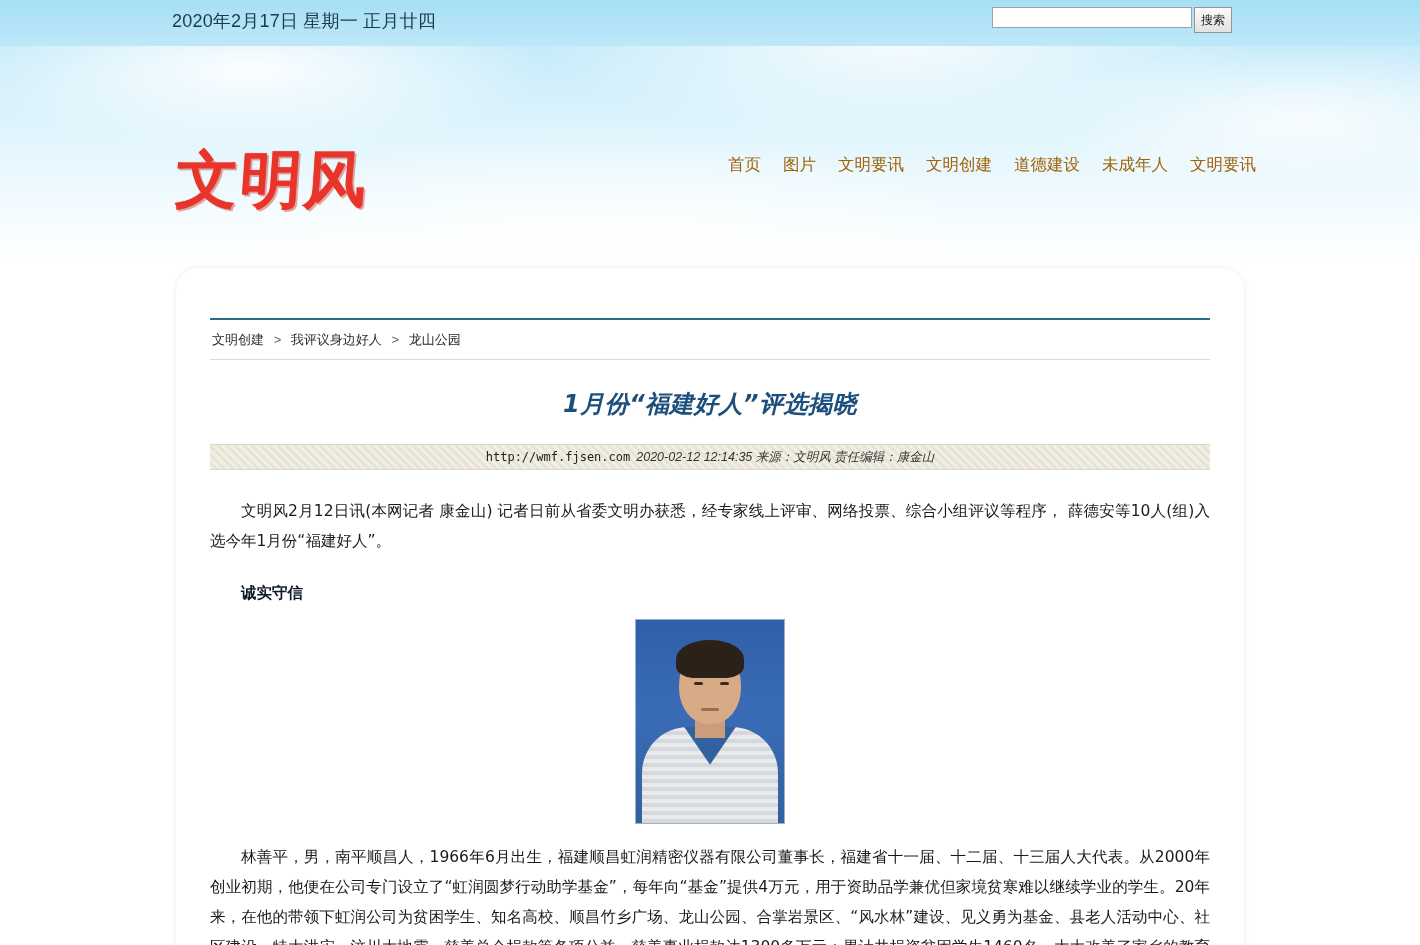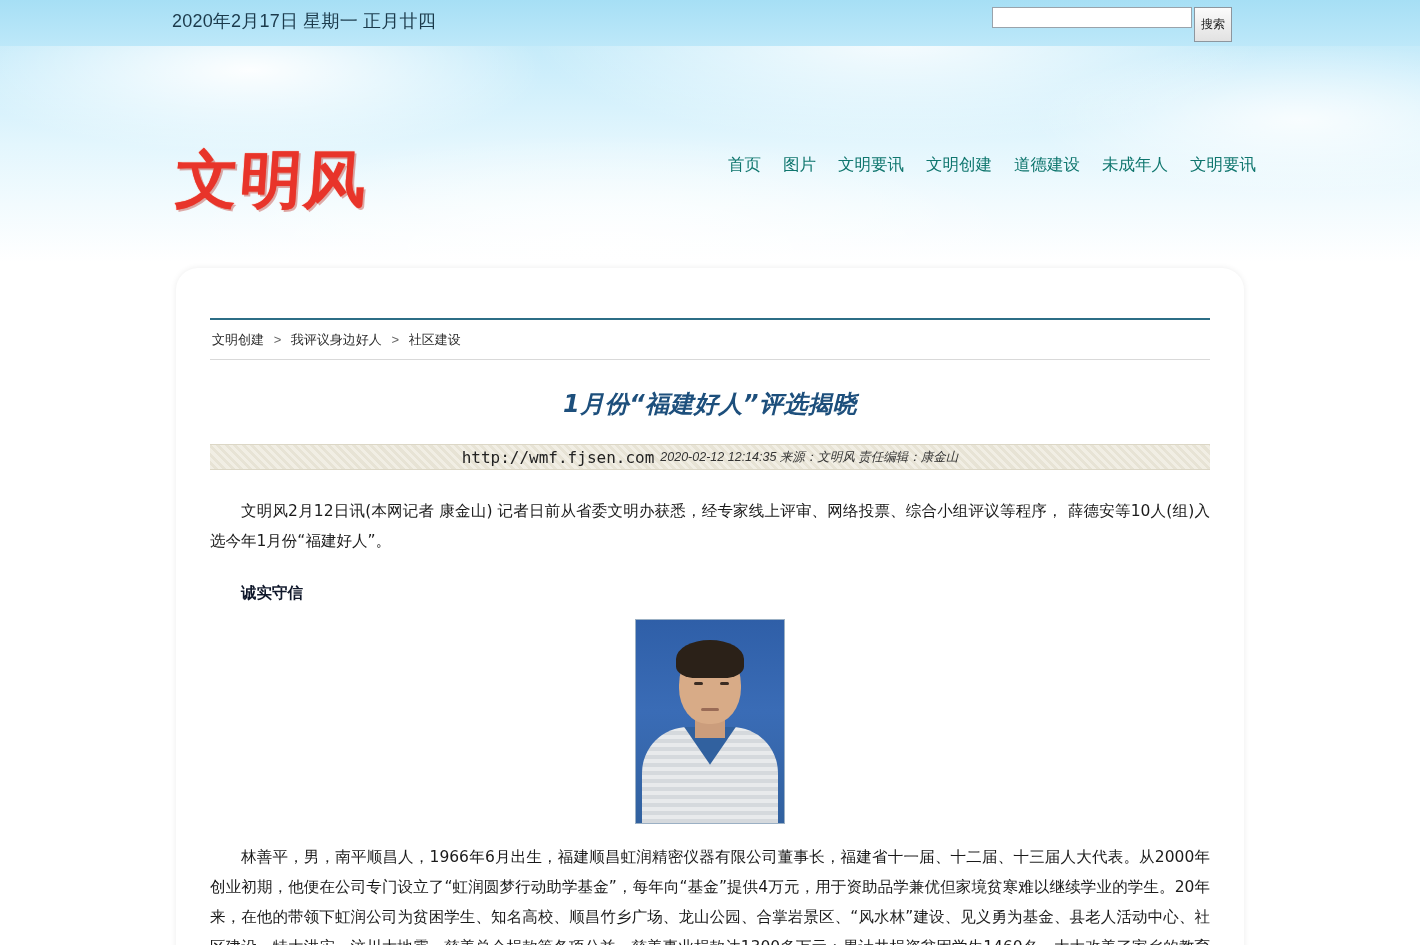--- a/index.html
+++ b/index.html
@@ -64,21 +64,21 @@
     width: 200px;
     height: 21px;
     border: 1px solid #9aa3ab;
     background: #ffffff;
     font-size: 12px;
     padding: 0 4px;
     outline: none;
     font-family: "Liberation Sans", sans-serif;
   }
   .search-btn {
-    height: 35px;
+    height: 26px;
     min-width: 38px;
     margin-left: 2px;
     border: 1px solid #8d969e;
     background: linear-gradient(to bottom, #fbfbfb, #e2e2e2);
     font-size: 12px;
     color: #222;
     cursor: pointer;
     font-family: "Liberation Sans", sans-serif;
     padding: 0 4px;
   }
@@ -109,21 +109,21 @@
     width: 500px;
   }
   .nav-row {
     display: flex;
     gap: 22px;
     margin-bottom: 7px;
     white-space: nowrap;
   }
   .nav-item {
     font-size: 16.5px;
-    color: #0f766e;
+    color: #a16207;
     text-decoration: none;
     cursor: pointer;
     font-family: "DejaVu Sans", "Liberation Sans", sans-serif;
   }
 
   
   .card {
     position: absolute;
     left: 176px;
     top: 268px;
@@ -179,21 +179,21 @@
     border-bottom: 1px solid #dcd7c6;
     display: flex;
     align-items: center;
     justify-content: center;
     font-size: 12.5px;
     color: #333;
     white-space: nowrap;
   }
   .meta-url {
     font-family: "DejaVu Sans Mono", "Liberation Mono", monospace;
-    font-size: 16px;
+    font-size: 12px;
     color: #222;
   }
   .meta-rest { margin-left: 6px; font-style: italic; }
 
   
   .body-text {
     margin-top: 26px;
     font-size: 15.5px;
     line-height: 1.95;
     color: #1a1a1a;
@@ -315,21 +315,21 @@
 
 <div class="card">
   <div class="card-inner">
 
     <div class="crumb-line">
       <div class="breadcrumb">
         <a>文明创建</a>
         <span class="crumb-sep">&gt;</span>
         <a>我评议身边好人</a>
         <span class="crumb-sep">&gt;</span>
-        <a>社区建设</a>
+        <a>龙山公园</a>
       </div>
     </div>
 
     <h1 class="article-title">1月份“福建好人”评选揭晓</h1>
 
     <div class="meta-strip">
       <span class="meta-url">http://wmf.fjsen.com</span>
       <span class="meta-rest">2020-02-12 12:14:35 来源：文明风 责任编辑：康金山</span>
     </div>
 

